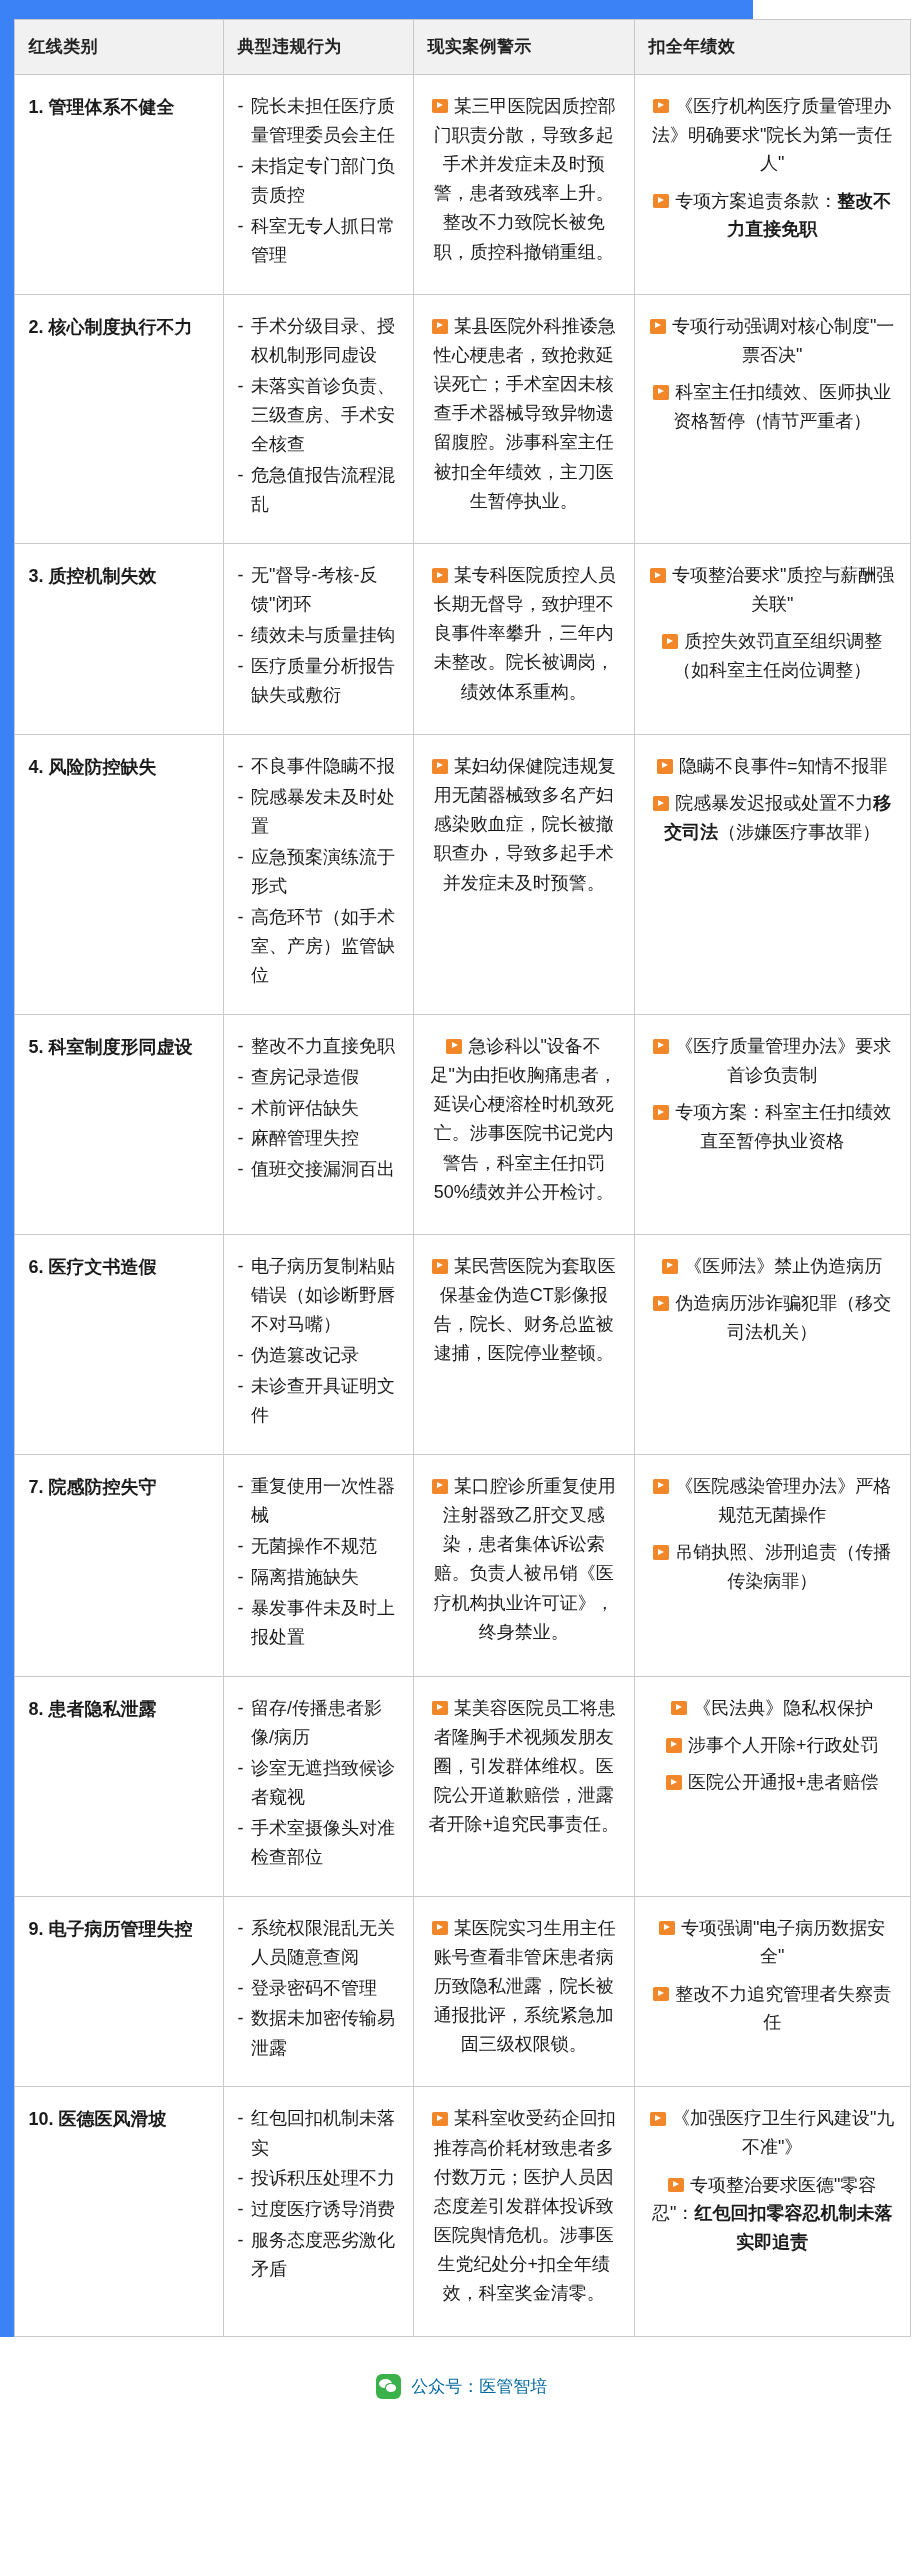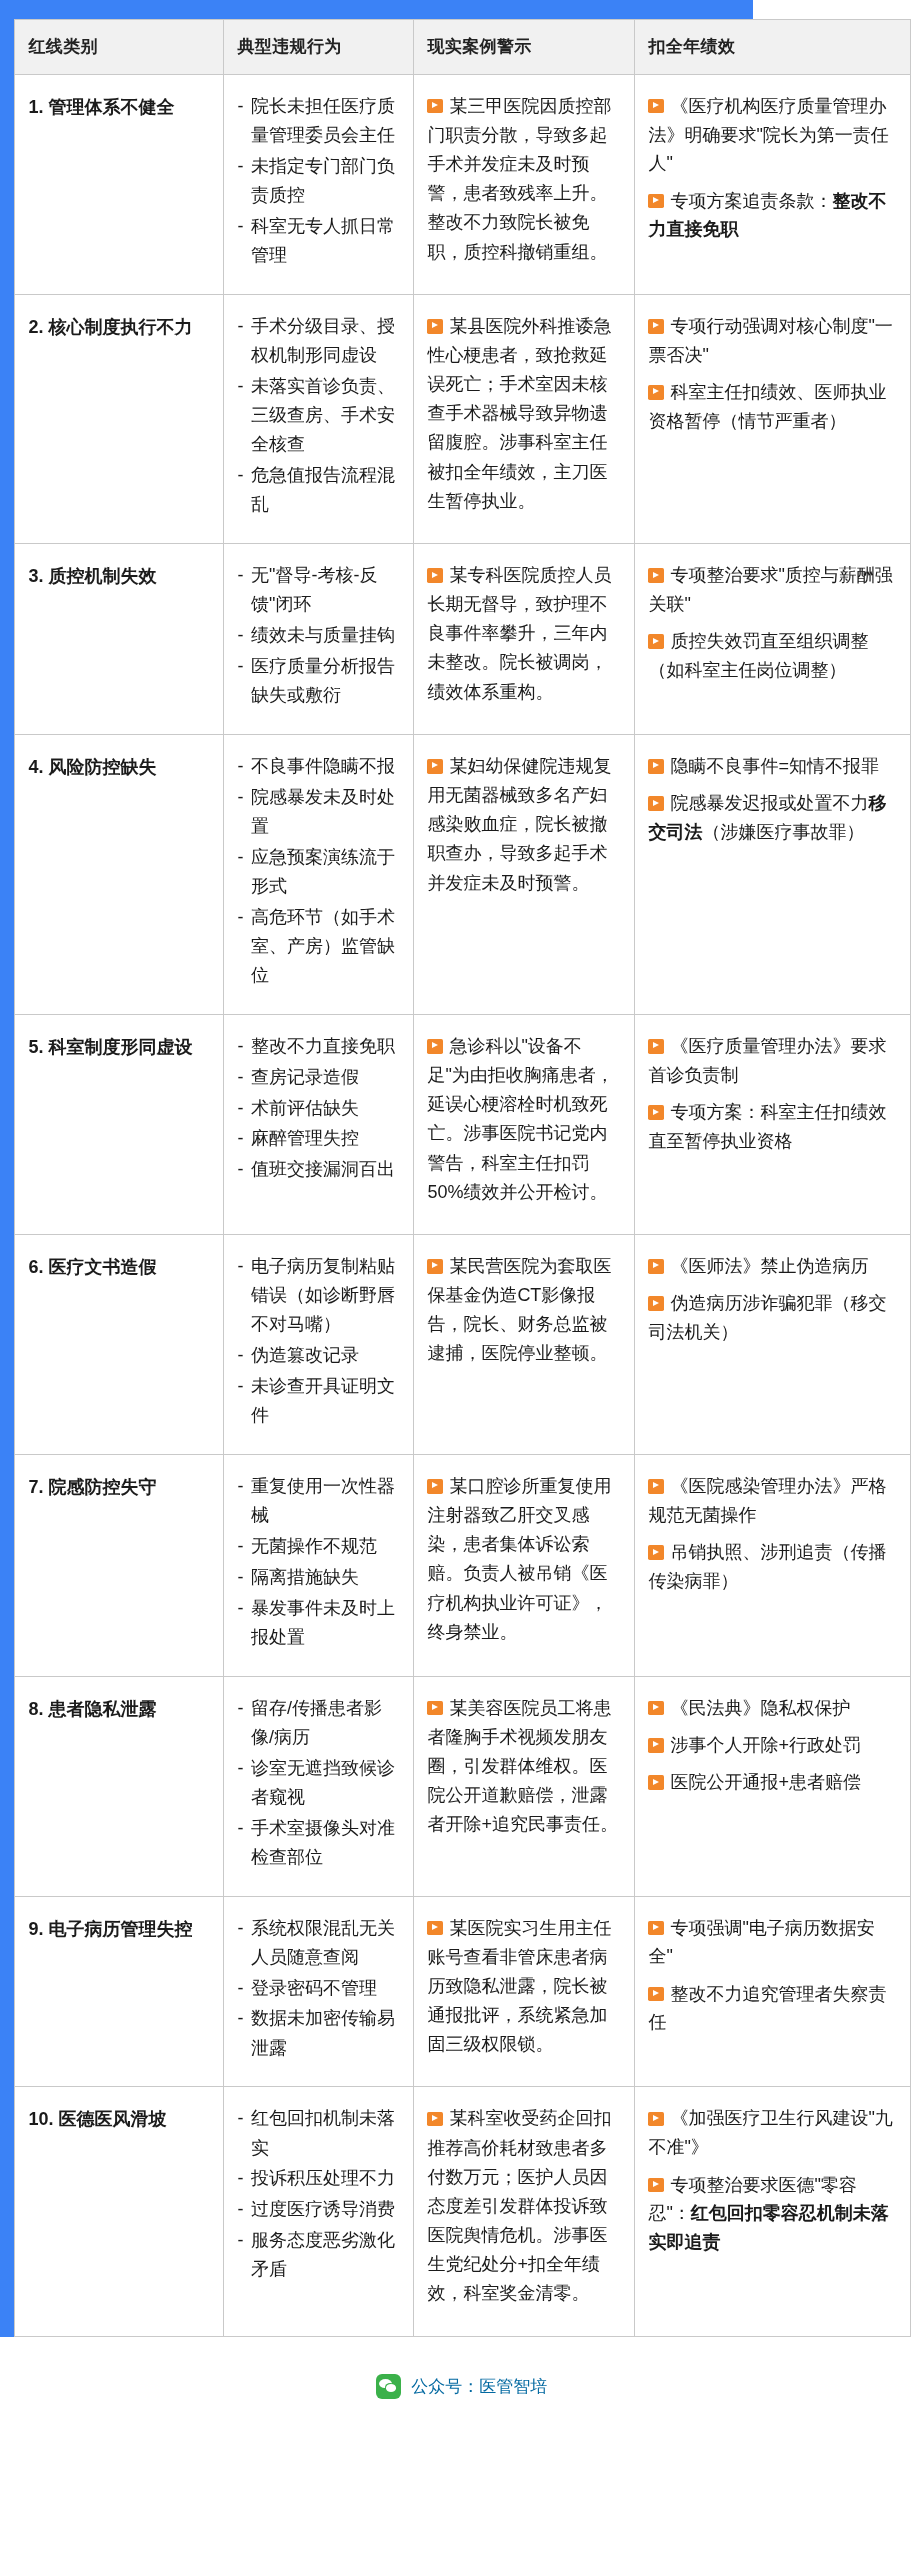--- a/index.html
+++ b/index.html
@@ -65,20 +65,21 @@
     padding-left: 13.7px;
     margin-bottom: 1.7px;
   }
   .ul li::before {
     content: "-";
     position: absolute;
     left: 0;
     top: 0;
   }
   .warncell, .basiscell {
+    text-align: center;
   }
   .marker {
     display: inline-block;
     width: 16px;
     height: 14.5px;
     background: #f2872a;
     border-radius: 1.7px;
     position: relative;
     vertical-align: -1.7px;
     margin-right: 6px;

